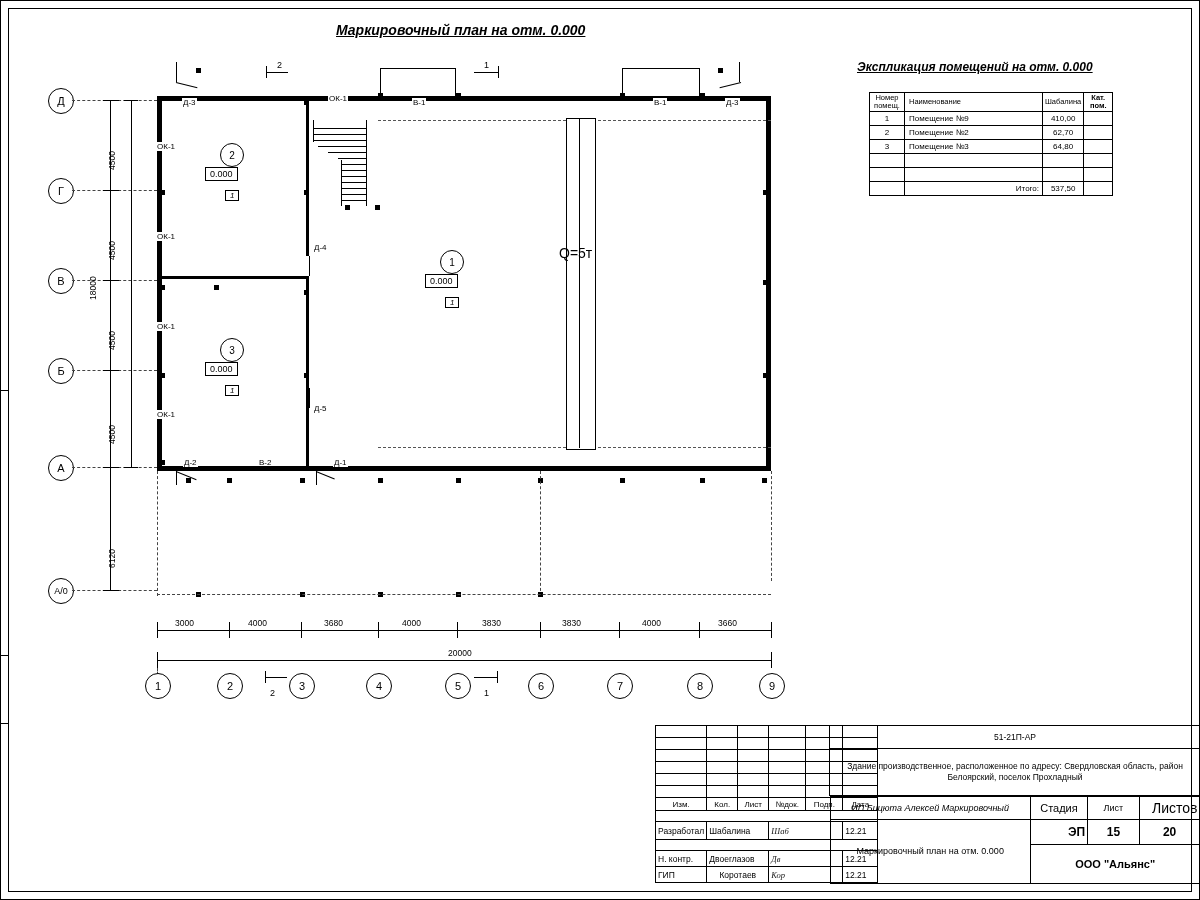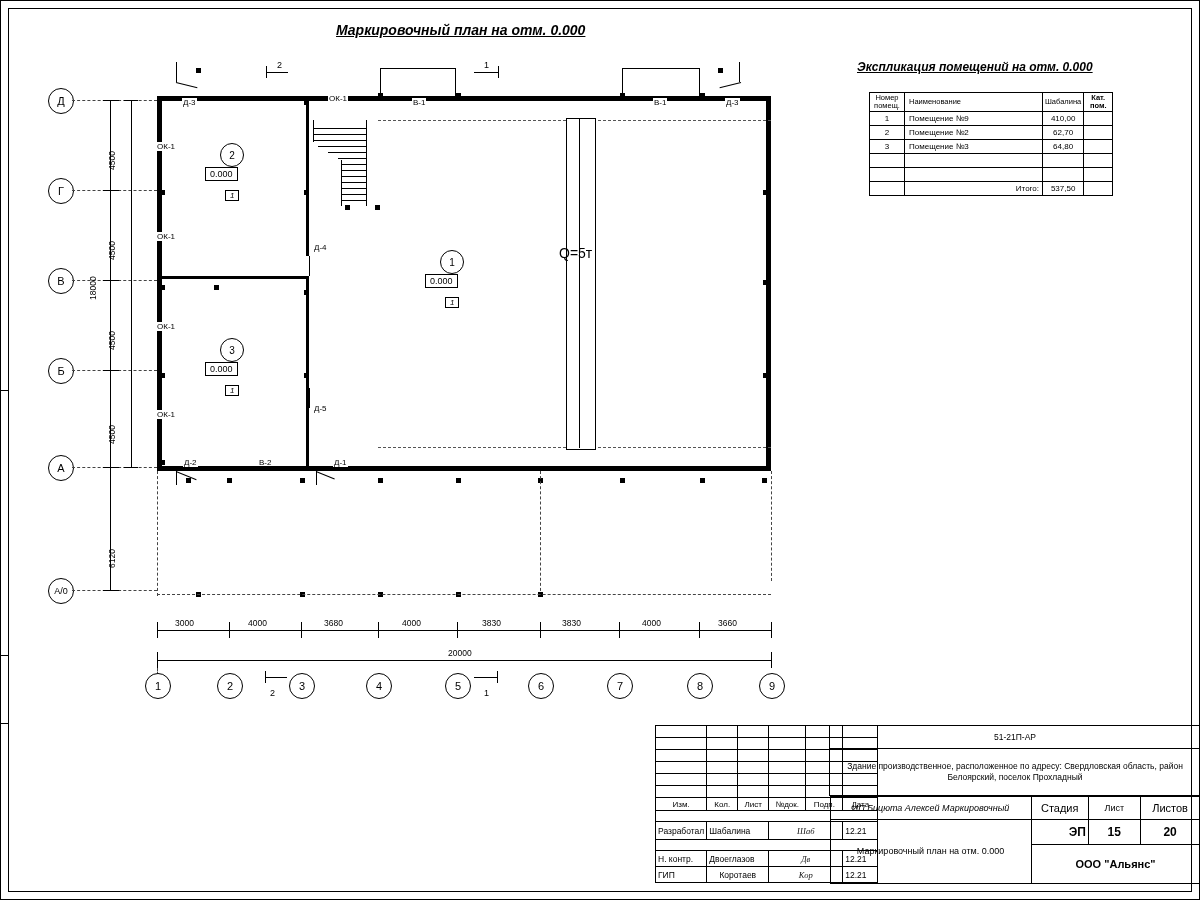--- a/index.html
+++ b/index.html
@@ -66,21 +66,21 @@
   .stamp td{border:1px solid #000;font-size:8.5px;padding:0 2px;vertical-align:middle;}
   .rev{position:absolute;left:0;top:0;}
   .rev td{height:11px;}
   .rev .h{height:12px;text-align:center;font-size:8px;font-weight:normal;}
   .rev .w1{width:26px;} .rev .w2{width:26px;} .rev .w3{width:26px;}
   .rev .w4{width:32px;} .rev .w5{width:32px;} .rev .w6{width:30px;}
   .right-block{position:absolute;left:0;top:0;}
   .obj-code{text-align:center;font-size:13px;font-weight:normal;height:22px;}
   .obj-name{text-align:center;font-size:9px;line-height:1.25;height:46px;padding:2px 6px;}
   .dev{font-size:8.5px;margin-top:42px;}
-  .sig{font-family:"Liberation Serif",serif;font-style:italic;font-size:13px;color:#111;text-align:center;}
+  .sig{font-family:"Liberation Serif",serif;font-style:italic;font-size:13px;color:#111;}
 </style>
 </head>
 <body>
 
 <div class="sheet">
 
   <div class="frame-outer"></div>
   <div class="frame-inner"></div>
   <div class="tick-left" style="top:390px;"></div>
   <div class="tick-left" style="top:655px;"></div>
@@ -441,21 +441,21 @@
         <td class="obj-name" colspan="3">Здание производственное, расположенное по адресу: Свердловская область, район Белоярский, поселок Прохладный</td>
       </tr>
       <tr>
         <td rowspan="1" colspan="3" style="height:22px;padding:0;border:none;">
           <table style="border-collapse:collapse;width:371px;">
             <tbody>
                   <tr>
               <td style="width:210px;border:1px solid #000;text-align:center;font-style:italic;font-size:9px;height:22px;">ИП Бицюта Алексей Маркировочный</td>
               <td style="width:54px;border:1px solid #000;text-align:center;font-size:11px;">Стадия</td>
               <td style="width:50px;border:1px solid #000;text-align:center;font-size:9px;">Лист</td>
-              <td style="width:57px;border:1px solid #000;text-align:center;font-size:11px;">Листов</td>
+              <td style="width:57px;border:1px solid #000;text-align:right;font-size:14px;">Листов</td>
             </tr>
             <tr>
               <td rowspan="2" style="border:1px solid #000;text-align:center;font-size:9px;line-height:1.3;height:62px;padding:0 6px;">Маркировочный план на отм. 0.000</td>
               <td style="border:1px solid #000;text-align:right;font-size:12px;font-weight:bold;height:24px;">ЭП</td>
               <td style="border:1px solid #000;text-align:center;font-size:12px;font-weight:bold;">15</td>
               <td style="border:1px solid #000;text-align:center;font-size:12px;font-weight:bold;">20</td>
             </tr>
             <tr>
               <td colspan="3" style="border:1px solid #000;text-align:center;font-size:11px;font-weight:bold;height:38px;">ООО "Альянс"</td>
             </tr>

